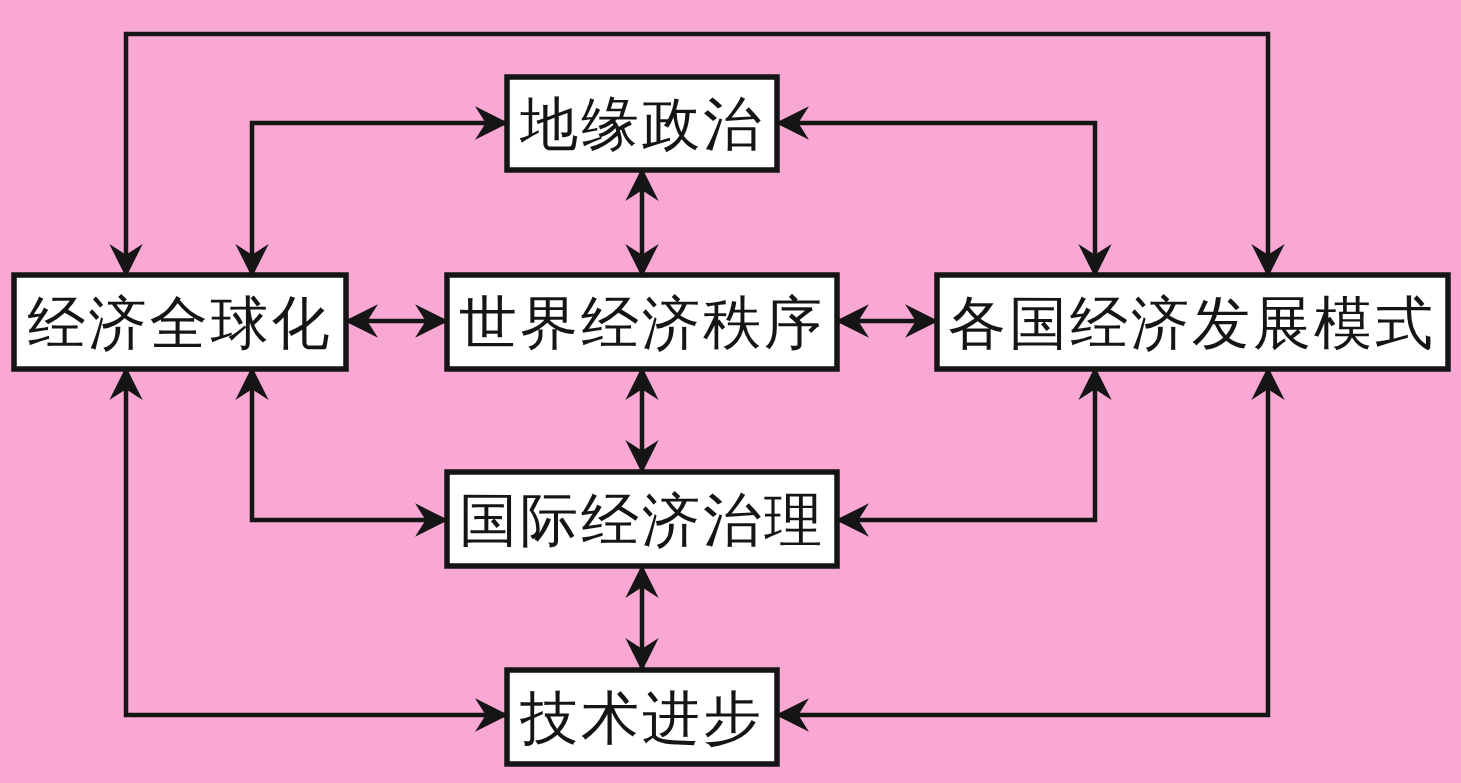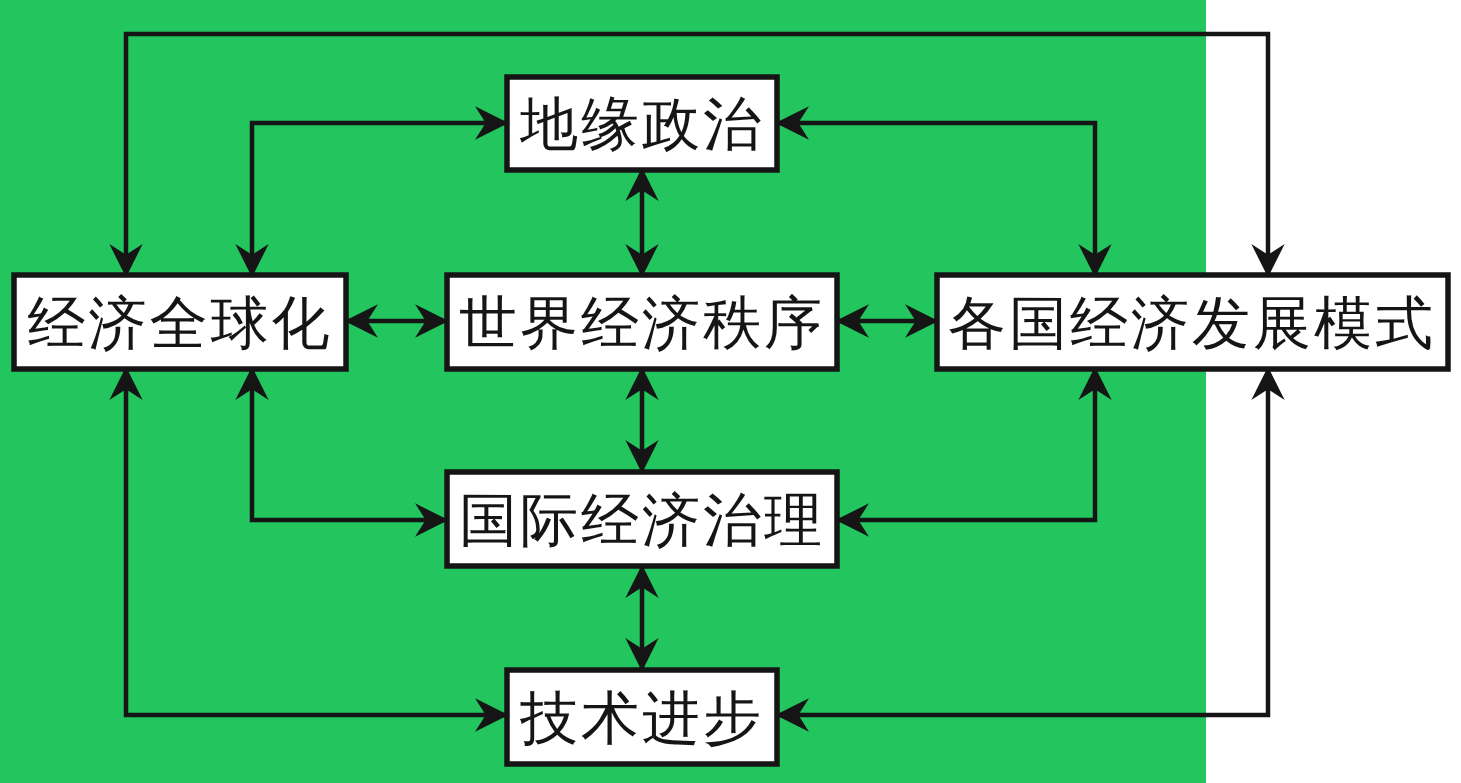--- a/index.html
+++ b/index.html
@@ -5,23 +5,23 @@
   html, body {
     margin: 0;
     padding: 0;
     background: #ffffff;
     width: 1461px;
     height: 783px;
     overflow: hidden;
   }
   .diagram-stage {
     position: relative;
-    width: 1206px;
+    width: 1461px;
     height: 783px;
-    background: #22c55e;
+    background: #f9a8d4;
   }
   svg {
     display: block;
     font-family: "DejaVu Serif", "Liberation Serif", serif;
   }
   .connector {
     fill: none;
     stroke: #151515;
     stroke-width: 4.5;
   }

